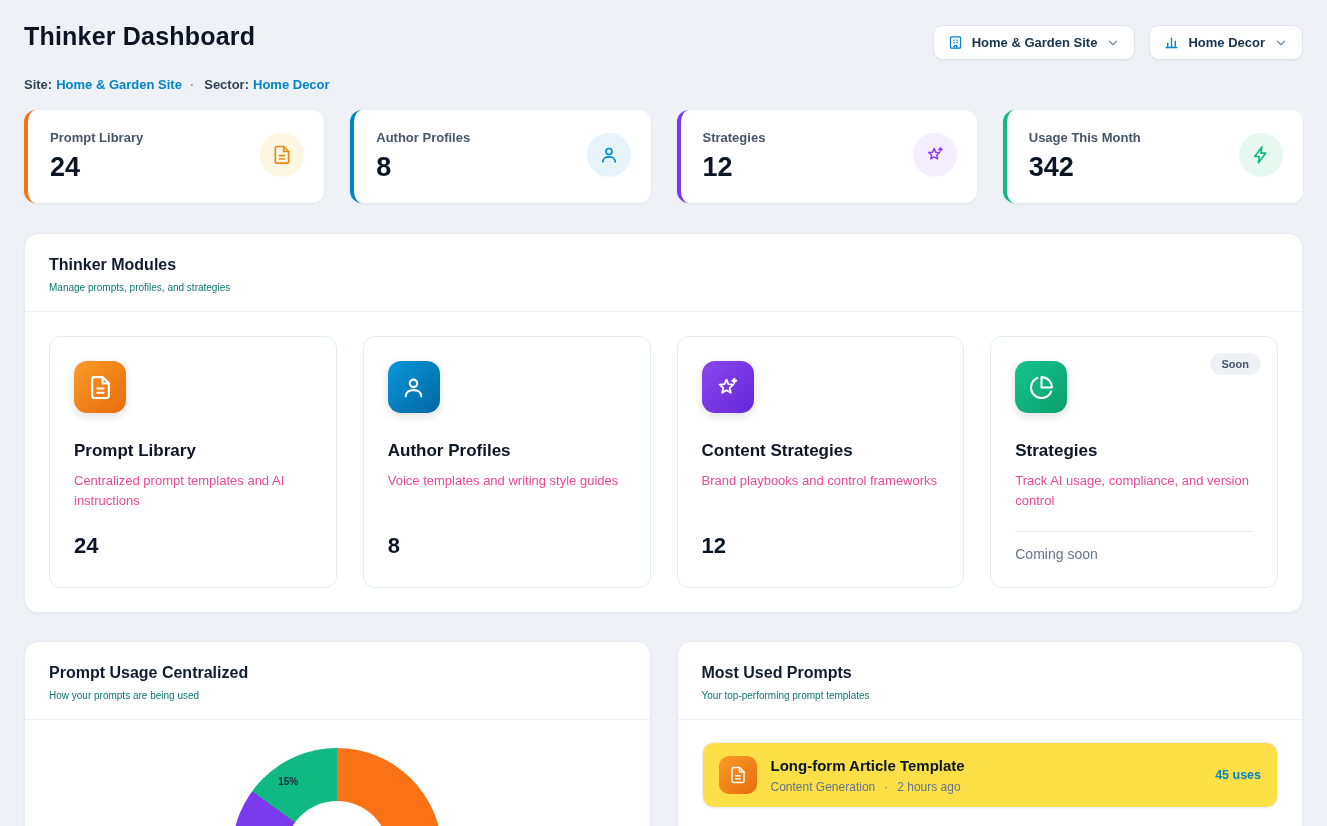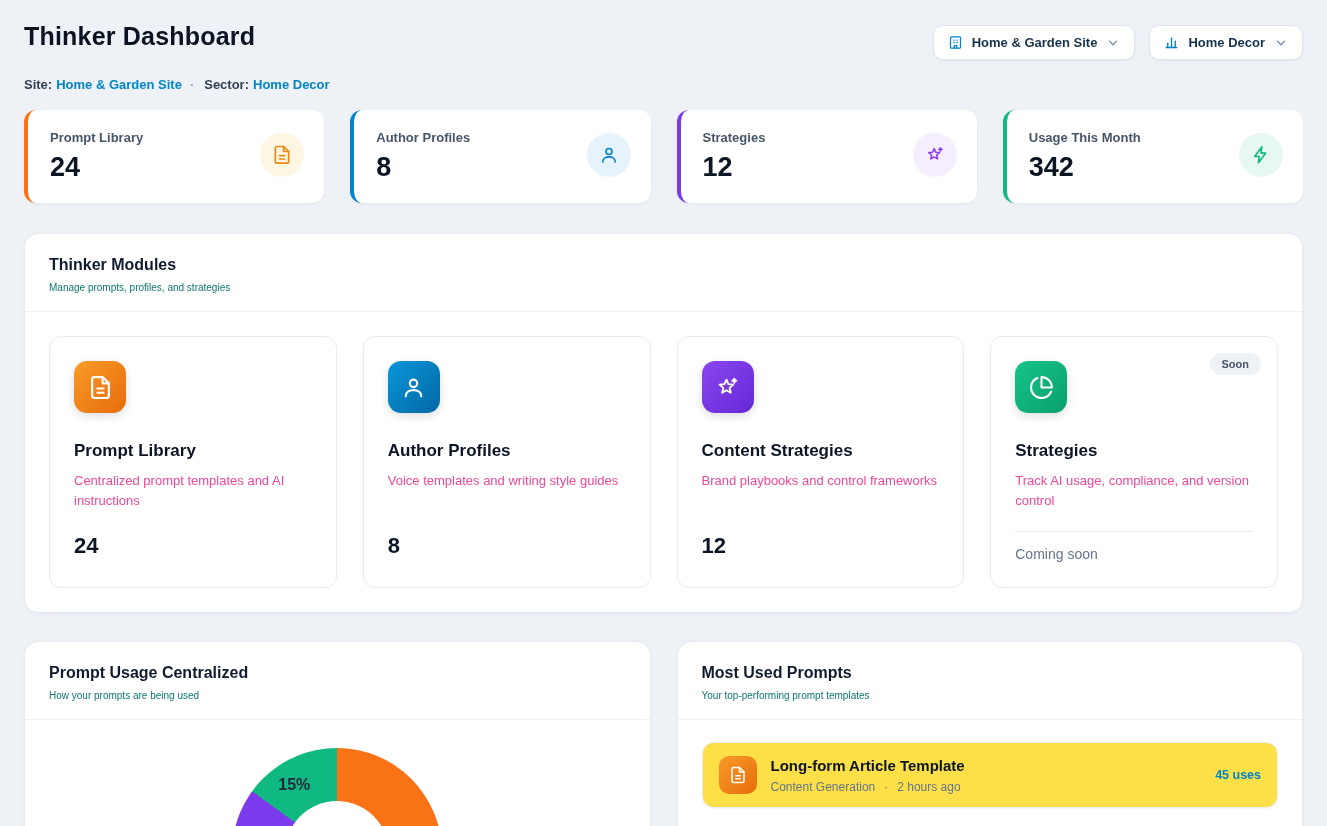--- a/index.html
+++ b/index.html
@@ -88,21 +88,21 @@
   .coming-soon { font-size: 14px; color: #64748b; margin-top: 14px; }
 
   
   .bottom { display: grid; grid-template-columns: 1fr 1fr; gap: 26px; margin-top: 28px; }
   .chart-area { position: relative; height: 280px; }
   .donut {
     position: absolute; left: 50%; top: 28px; transform: translateX(-50%);
     width: 210px; height: 210px; border-radius: 50%;
   }
   .donut::after { content: ""; position: absolute; inset: 53px; background: #fff; border-radius: 50%; }
-  .donut-label { position: absolute; left: 46px; top: 28px; font-size: 16px; font-weight: 700; color: #1e293b; }
+  .donut-label { position: absolute; left: 46px; top: 28px; font-size: 10px; font-weight: 700; color: #1e293b; }
 
   .prompt-list { padding: 22px 24px; }
   .prompt-item {
     display: flex; align-items: center; gap: 14px;
     background: #fde047; border: 1px solid #e8edf3; border-radius: 12px;
     padding: 13px 16px; box-shadow: 0 1px 2px rgba(15,23,42,.04); cursor: pointer;
   }
   .prompt-icon {
     width: 38px; height: 38px; border-radius: 10px; color: #fff; flex: none;
     display: flex; align-items: center; justify-content: center;

